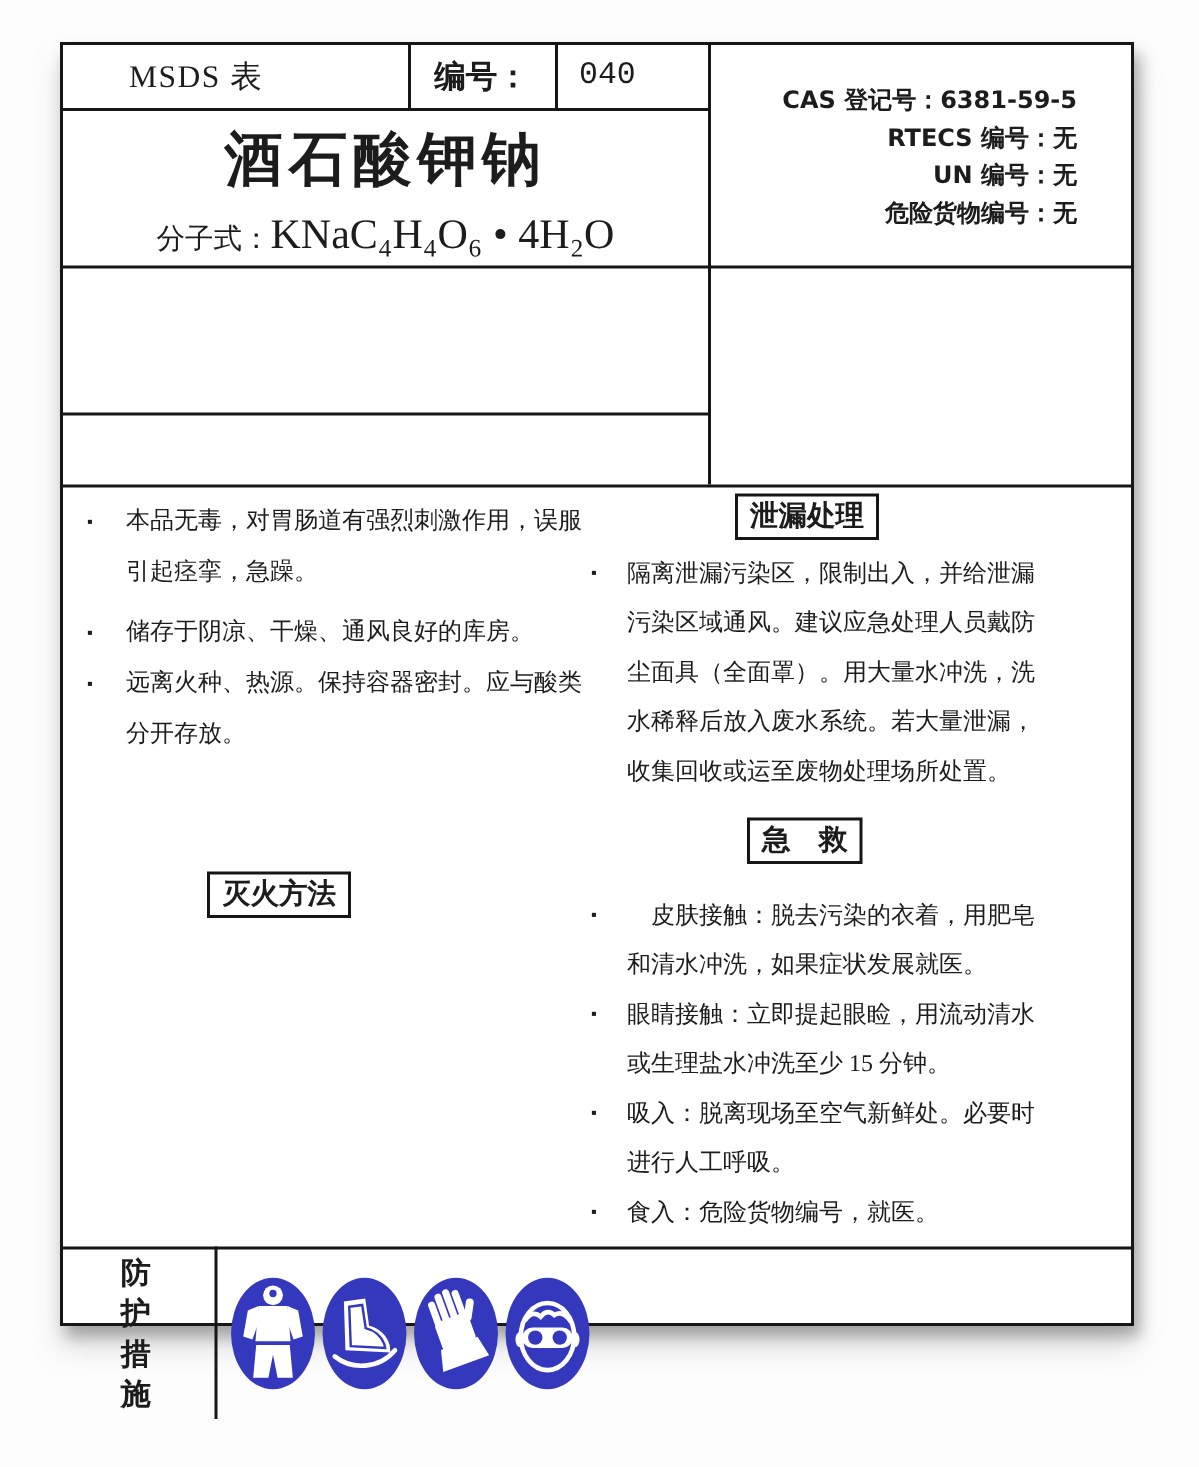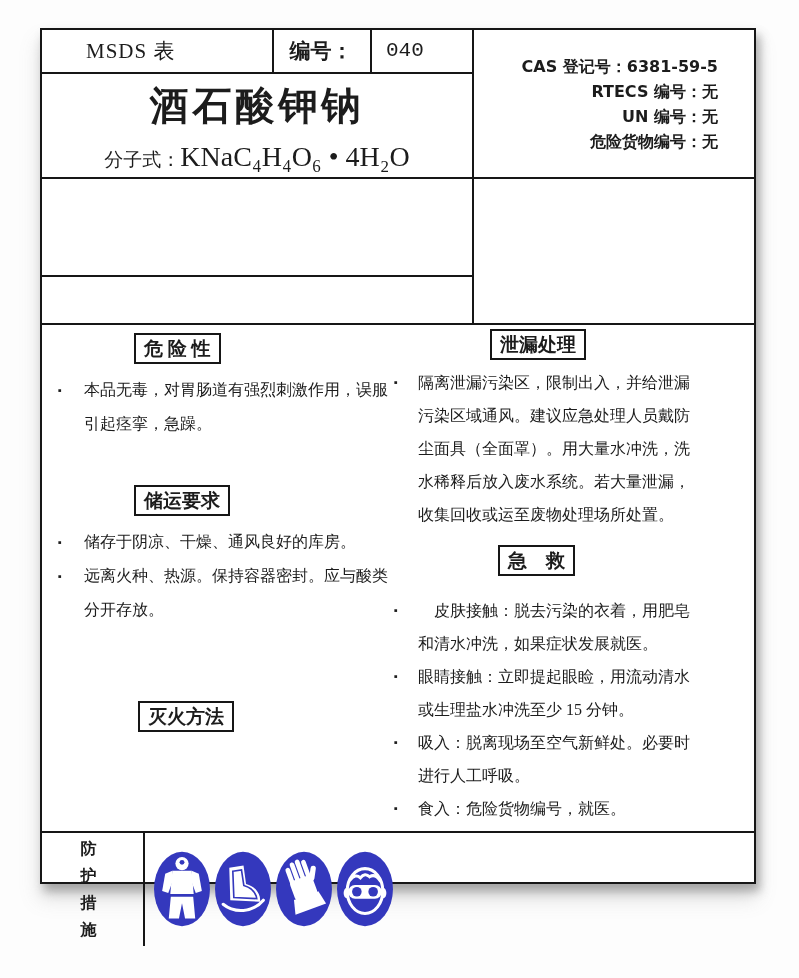--- a/index.html
+++ b/index.html
@@ -51,21 +51,21 @@
   .blist-leak{margin-top:4px;}
   .blist-aid{margin-top:16px;}
   .bi{display:flex;}
   .bdot{flex:0 0 34px;padding-left:8px;font-size:11px;box-sizing:border-box;}
   .col-r .bdot{flex:0 0 28px;padding-left:4px;}
   .btxt{flex:1;}
   .fire-text{margin-top:26px;}
   
   .prot-label-cell{position:absolute;left:0;top:801px;width:101px;height:115px;
     display:flex;align-items:center;justify-content:center;}
-  .prot-label{width:24px;word-break:break-all;line-height:27px;font-size:16px;font-weight:700;
+  .prot-label{width:24px;word-break:break-all;line-height:27px;font-size:20px;font-weight:700;
     font-family:"DejaVu Sans","Liberation Sans",sans-serif;}
   .icon-row{position:absolute;left:103px;top:801px;width:609px;height:115px;
     display:flex;align-items:center;padding-left:8px;box-sizing:border-box;gap:3px;}
   .picon{width:58px;height:78px;}
 </style>
 </head>
 <body>
 
 <div class="sheet">
 
@@ -91,29 +91,27 @@
   </div>
 
   <div class="cas-box">
     <div>CAS 登记号：6381-59-5</div>
     <div>RTECS 编号：无</div>
     <div>UN 编号：无</div>
     <div>危险货物编号：无</div>
   </div>
 
   <div class="col-l">
-    <div><span class="hdrbox hdr-hazard">危 险 性</span></div>
     <div class="blist">
       <div class="bi">
         <span class="bdot">▪</span>
         <span class="btxt">本品无毒，对胃肠道有强烈刺激作用，误服引起痉挛，急躁。</span>
       </div>
     </div>
 
-    <div><span class="hdrbox hdr-storage">储运要求</span></div>
     <div class="blist">
       <div class="bi">
         <span class="bdot">▪</span>
         <span class="btxt">储存于阴凉、干燥、通风良好的库房。</span>
       </div>
       <div class="bi">
         <span class="bdot">▪</span>
         <span class="btxt">远离火种、热源。保持容器密封。应与酸类分开存放。</span>
       </div>
     </div>

